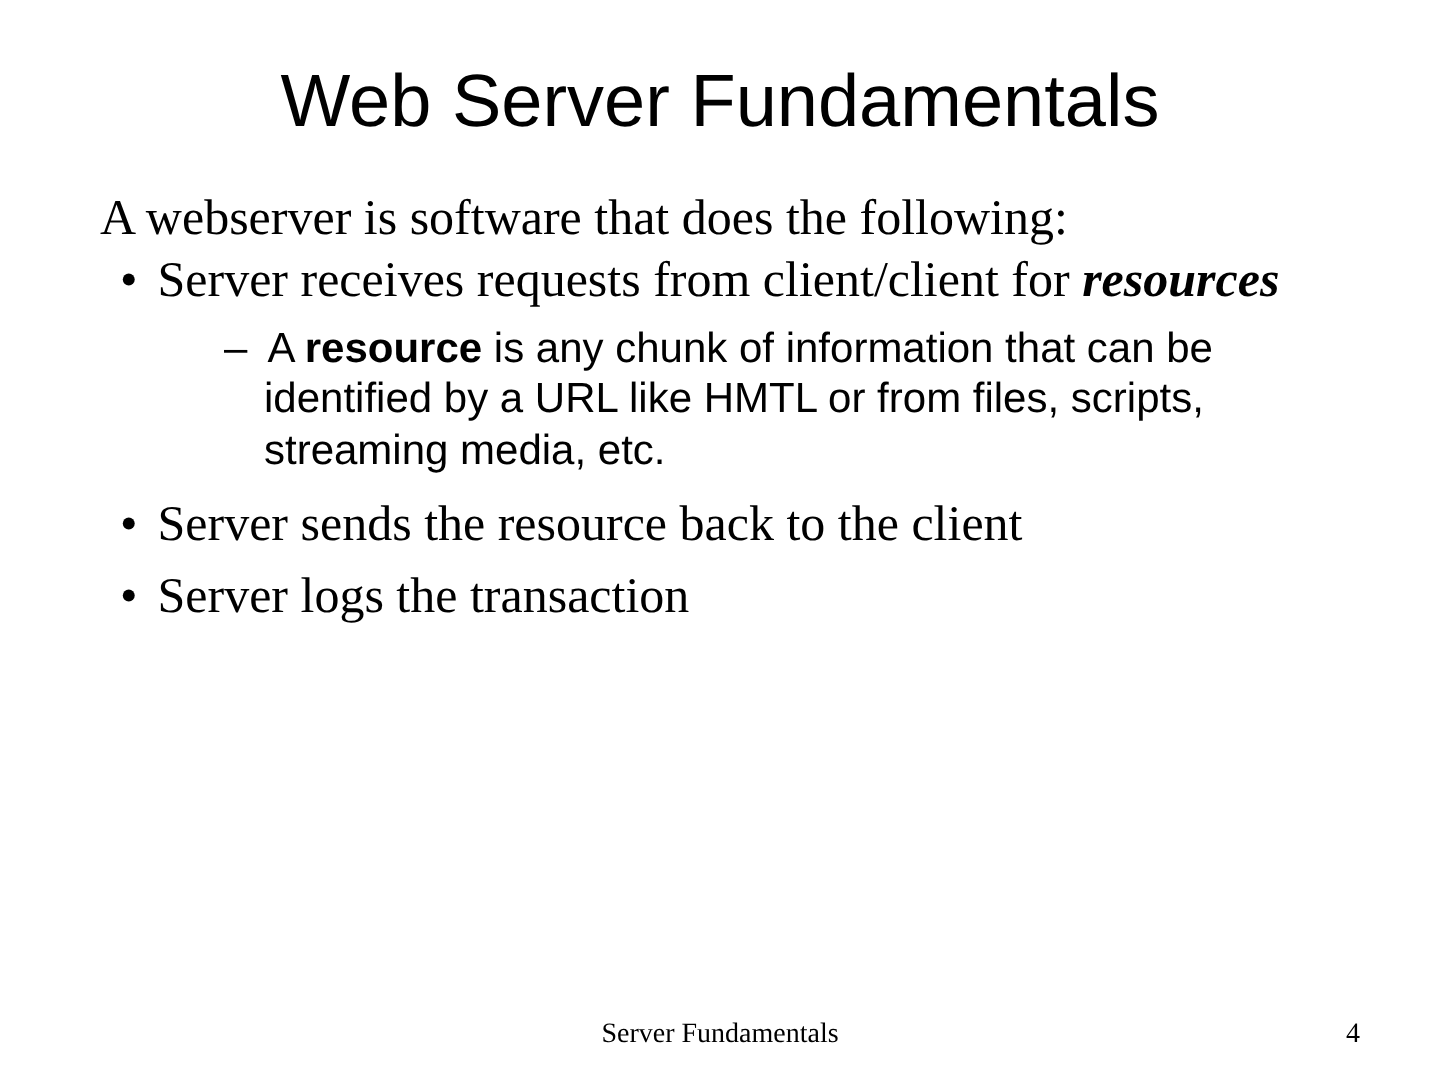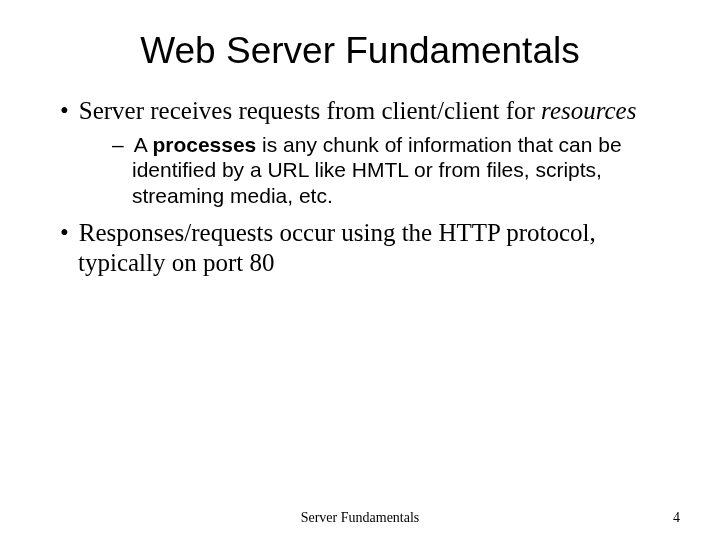--- a/index.html
+++ b/index.html
@@ -54,21 +54,21 @@
     font-family: Arial, Helvetica, sans-serif;
     font-size: 21px;
     padding-left: 20px;
     text-indent: -20px;
     line-height: 1.22;
   }
   ul.lvl2 > li::before {
     content: "–";
     padding-right: 10px;
   }
-  .em-bi { font-style: italic; font-weight: normal; }
+  .em-bi { font-style: italic; font-weight: bold; }
   .em-b  { font-weight: bold; }
   .footer {
     position: absolute;
     bottom: 14px;
     left: 0;
     width: 720px;
     font-size: 14px;
   }
   .footer-center {
     position: absolute;
@@ -79,27 +79,29 @@
     position: absolute;
     right: 40px;
   }
 </style>
 </head>
 <body>
 
 <div class="slide">
   <h1 class="title">Web Server Fundamentals</h1>
 
+  <p class="intro">A webserver is software that does the following:</p>
 
   <ul class="lvl1">
     <li><span>Server receives requests from client/client for </span><span class="em-bi">resources</span>
       <ul class="lvl2">
-        <li><span>A </span><span class="em-b">processes</span><span> is any chunk of information that can be identified by a URL like HMTL or from files, scripts, streaming media, etc.</span></li>
+        <li><span>A </span><span class="em-b">resource</span><span> is any chunk of information that can be identified by a URL like HMTL or from files, scripts, streaming media, etc.</span></li>
       </ul>
     </li>
-    <li>Responses/requests occur using the HTTP protocol, typically on port 80</li>
+    <li>Server sends the resource back to the client</li>
+    <li>Server logs the transaction</li>
   </ul>
 
   <div class="footer">
     <span class="footer-center">Server Fundamentals</span>
     <span class="footer-right">4</span>
   </div>
 </div>
 
 </body></html>

